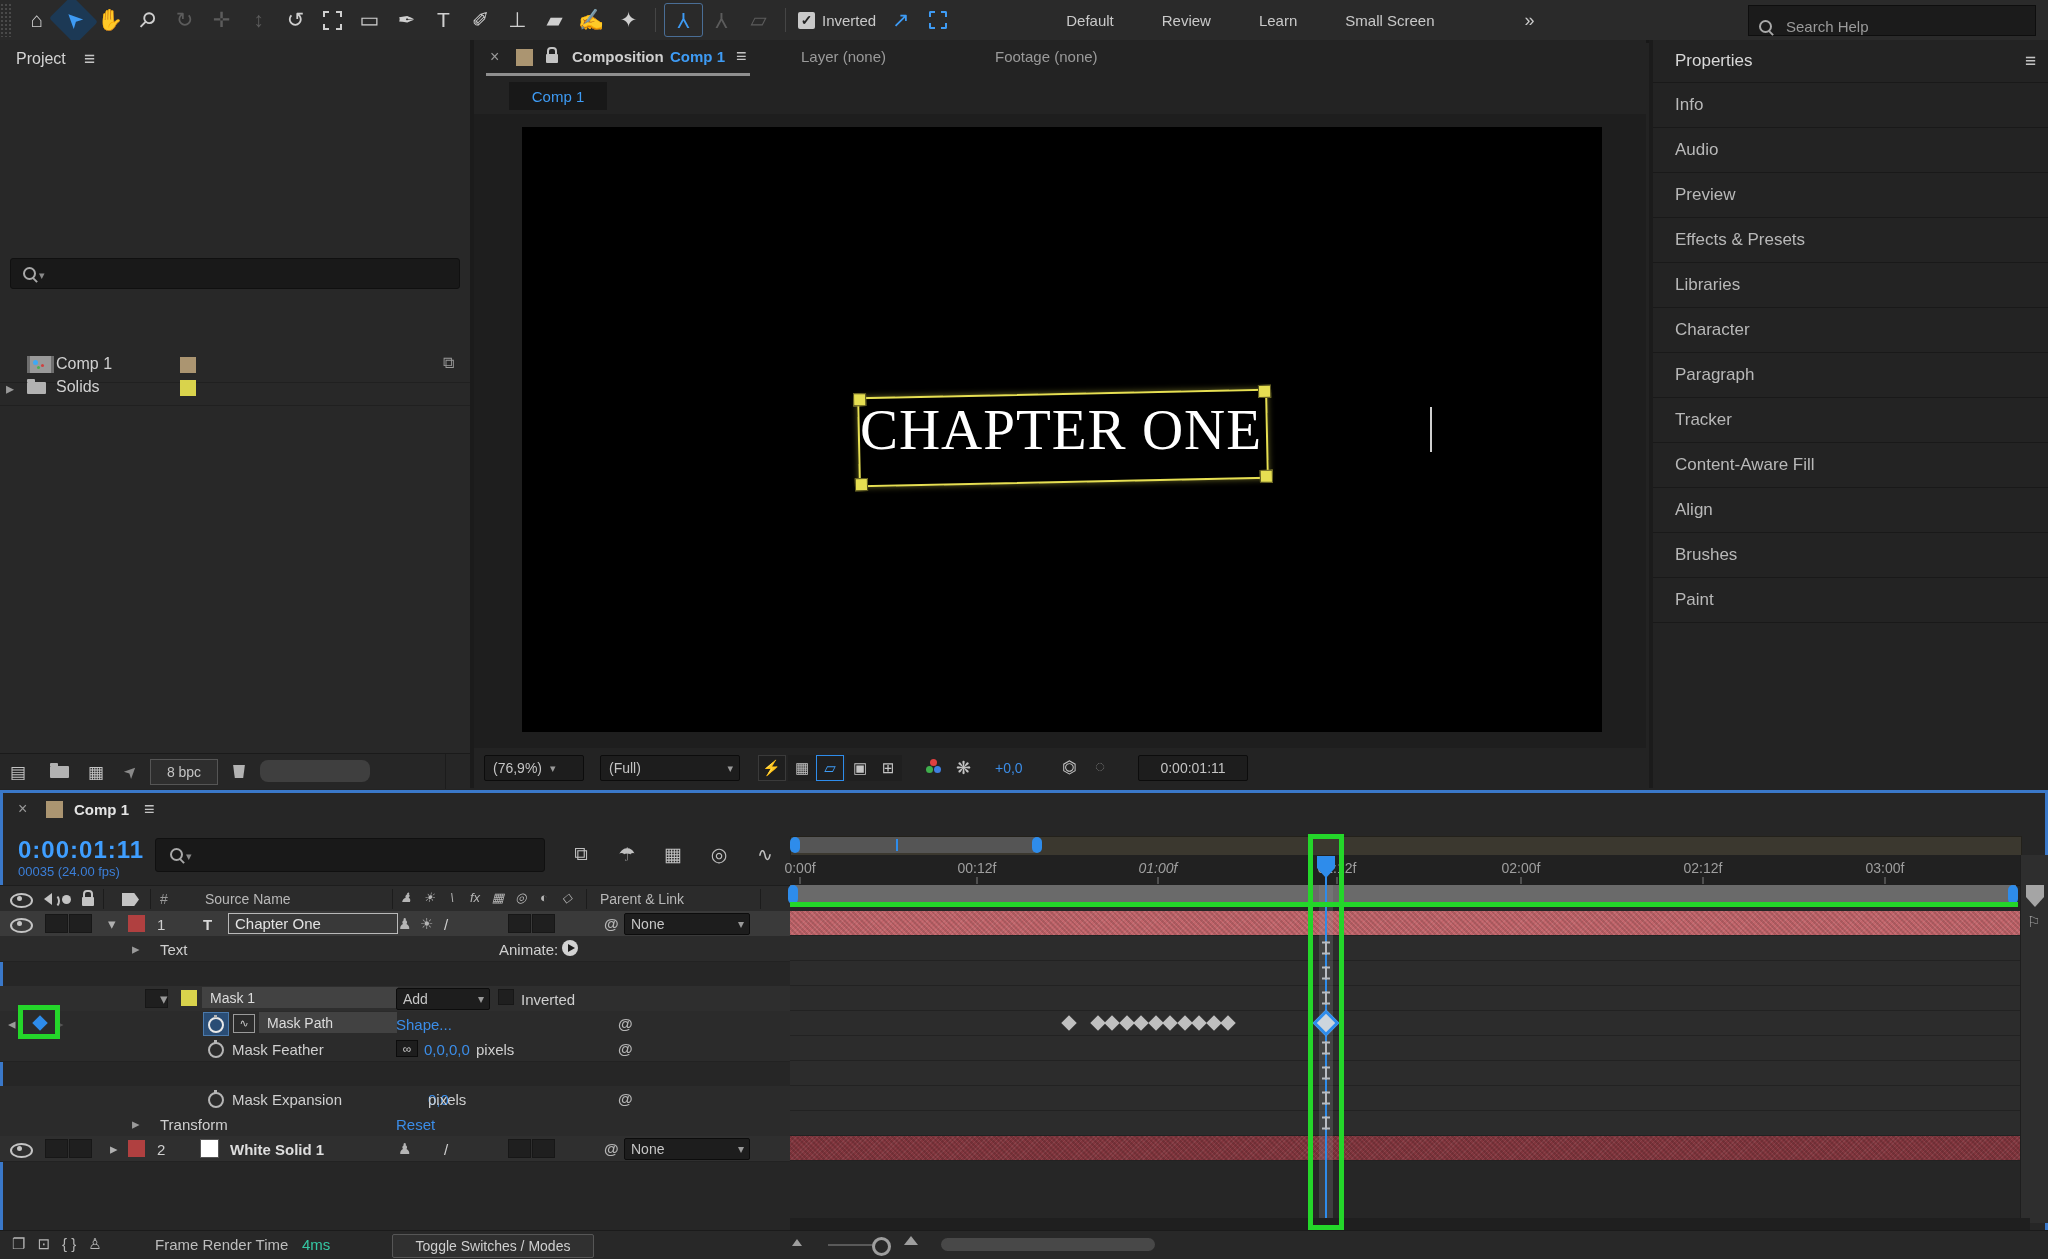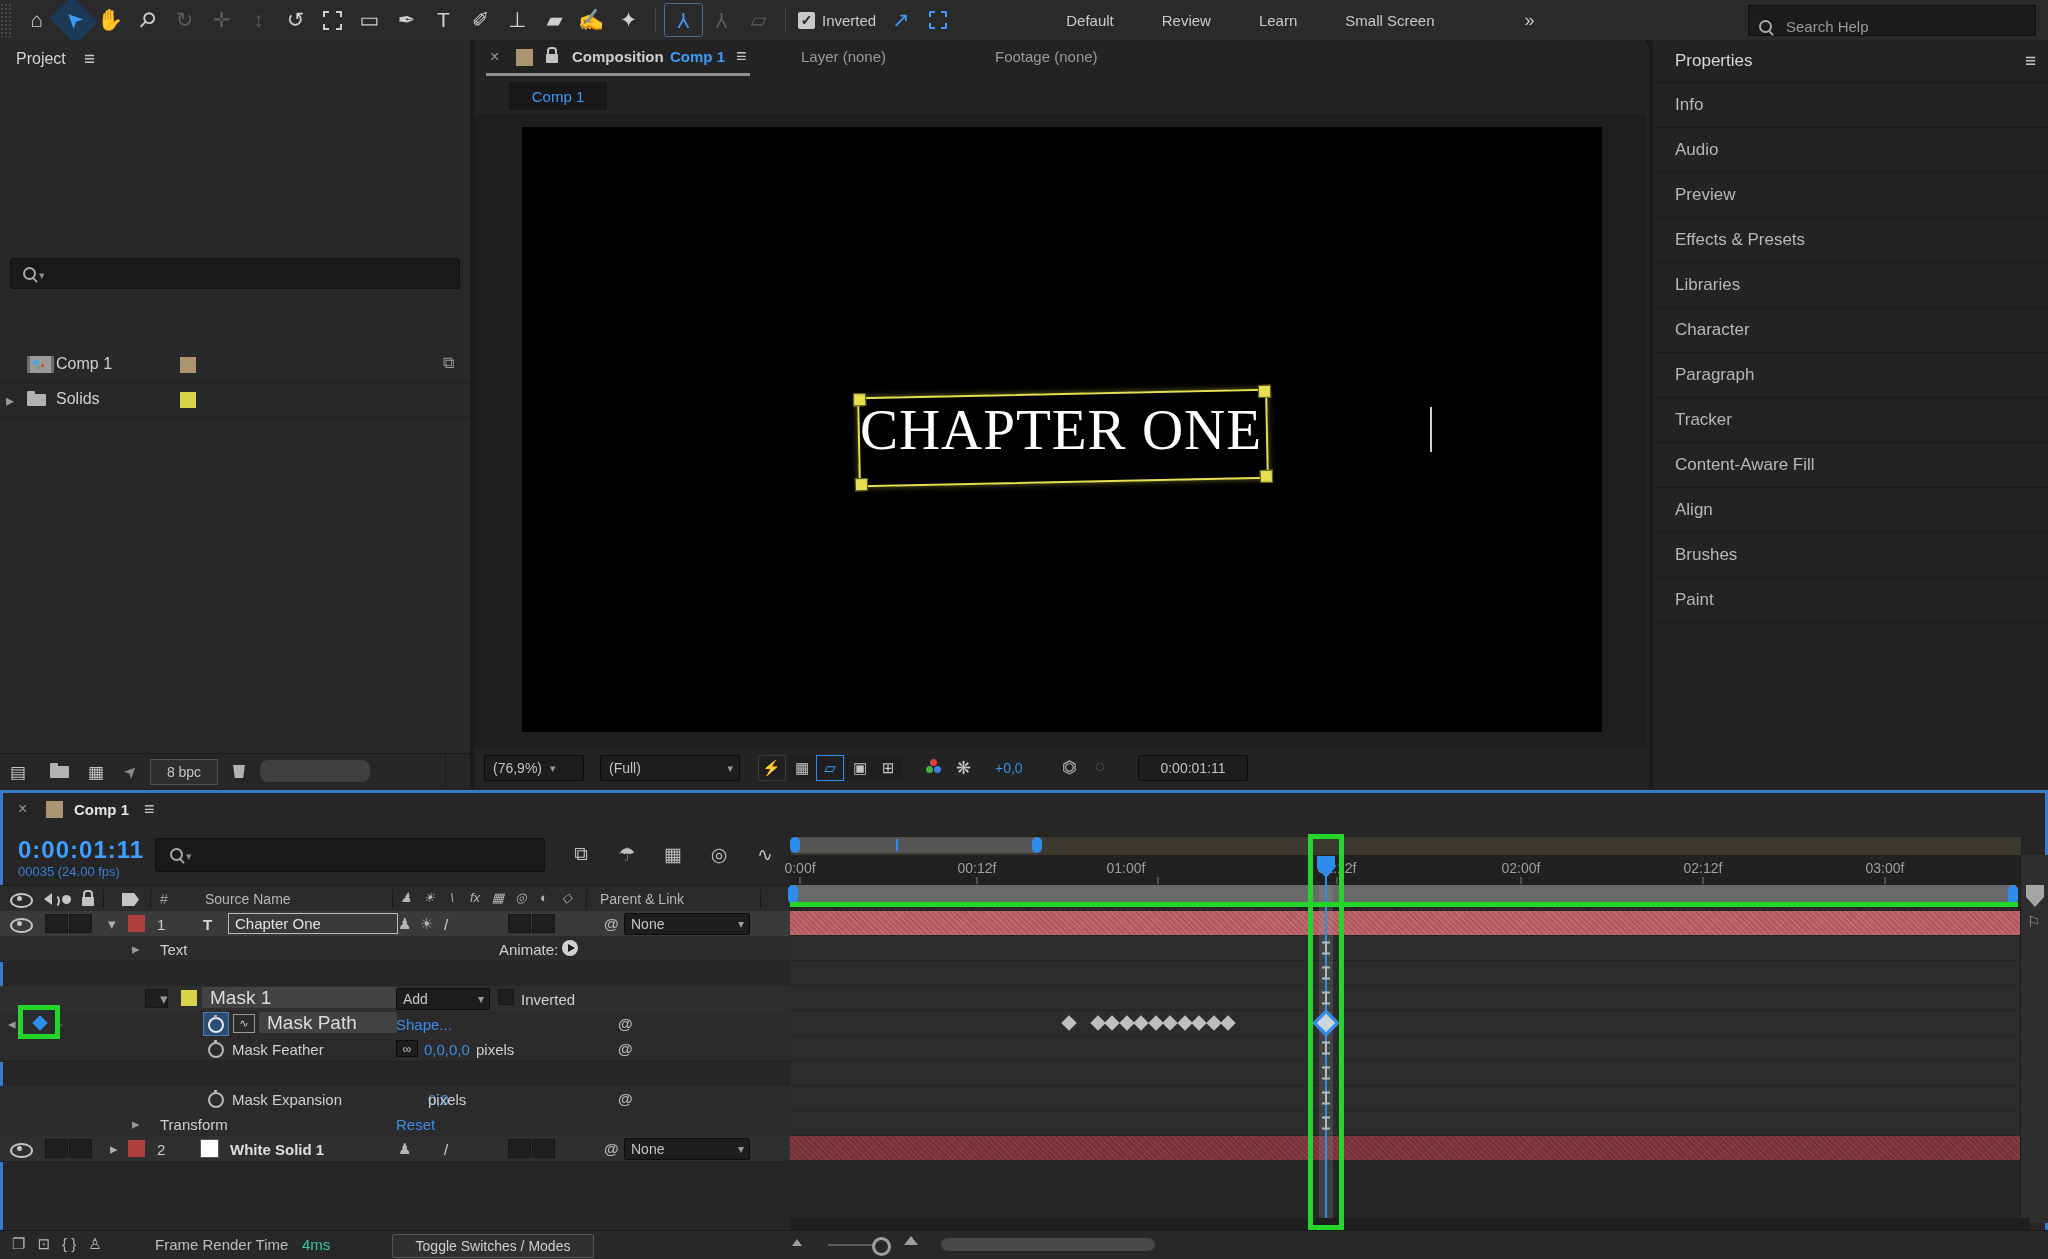--- a/index.html
+++ b/index.html
@@ -92,21 +92,21 @@
   
   .tl{position:absolute;left:0;top:790px;width:2048px;height:469px;background:#262626;outline:3px solid #3a78c9;outline-offset:-3px;}
   .tl .tabrow{position:absolute;left:0;top:0;width:100%;height:44px;}
   .tc-big{position:absolute;left:18px;top:46px;font-size:24px;font-weight:bold;color:#3f9eff;letter-spacing:1px;}
   .tc-sub{position:absolute;left:18px;top:74px;font-size:13px;color:#3b7fd9;}
   .tl .hdr{position:absolute;left:0;top:95px;width:790px;height:26px;background:#2b2b2b;border-top:1px solid #1d1d1d;border-bottom:1px solid #1d1d1d;font-size:14px;color:#b8b8b8;}
   .row{position:absolute;left:0;width:790px;height:25px;border-bottom:1px solid #222;}
   .rowlbl{position:absolute;top:50%;transform:translateY(-50%);font-size:15px;color:#cfcfcf;white-space:nowrap;}
   .valblue{color:#3b8de8;}
   .namebox{position:absolute;height:19px;border:1px solid #b9b9b9;background:#393939;display:flex;align-items:center;padding:0 6px;font-size:15px;color:#e2e2e2;}
-  .selcell{position:absolute;height:21px;background:#424242;display:flex;align-items:center;padding:0 8px;font-size:19px;color:#dcdcdc;}
+  .selcell{position:absolute;height:21px;background:#424242;display:flex;align-items:center;padding:0 8px;font-size:14px;color:#dcdcdc;}
   .graphbg{position:absolute;left:790px;top:121px;width:1240px;height:250px;
            background:repeating-linear-gradient(#2c2c2c 0 24px,#222 24px 25px);}
   .navtrack{position:absolute;left:790px;top:46px;width:1230px;height:18px;background:#3b382f;border:1px solid #23211b;}
   .navhandle{position:absolute;left:790px;top:47px;width:252px;height:16px;background:#555;border-radius:8px;}
   .navhandle::before,.navhandle::after{content:"";position:absolute;top:0;width:10px;height:16px;background:#2e8ceb;border-radius:8px;}
   .navhandle::before{left:0;} .navhandle::after{right:0;}
   .ruler{position:absolute;left:790px;top:65px;width:1230px;height:30px;background:#212121;border-bottom:1px solid #1a1a1a;}
   .rlabel{position:absolute;top:5px;transform:translateX(-50%);font-size:14px;color:#9f9f9f;}
   .rtick{position:absolute;top:22px;width:1px;height:7px;background:#7f7f7f;transform:translateX(-50%);}
   .workarea{position:absolute;left:790px;top:95px;width:1226px;height:19px;background:#6a6a6a;}
@@ -196,21 +196,21 @@
     <div class="searchbox" style="left:10px;top:218px;width:448px;height:29px;">
       <span class="mag" style="left:12px;top:8px;"></span>
       <span class="ic g-caret" style="left:28px;top:10px;font-size:11px;color:#8a8a8a;"></span>
     </div>
     <div class="prow" style="top:308px;">
       <span class="compic" style="left:27px;top:8px;"></span>
       <span style="position:absolute;left:56px;top:7px;">Comp 1</span>
       <span class="swatch" style="left:180px;top:9px;width:16px;height:16px;background:#ab9571;"></span>
       <span style="position:absolute;left:443px;top:6px;font-size:16px;color:#9a9a9a;">⧉</span>
     </div>
-    <div class="prow" style="top:343px;text-decoration:underline;">
+    <div class="prow" style="top:331px;text-decoration:underline;">
       <span class="ic g-chevr" style="left:6px;top:8px;color:#9a9a9a;"></span>
       <span class="folderic" style="left:27px;top:11px;"></span>
       <span style="position:absolute;left:56px;top:7px;">Solids</span>
       <span class="swatch" style="left:180px;top:9px;width:16px;height:16px;background:#d9d34c;"></span>
     </div>
     <div class="pfoot">
       <span class="ic" style="left:10px;top:8px;font-size:17px;">▤</span>
       <span class="folderic" style="left:50px;top:12px;"></span>
       <span class="ic" style="left:88px;top:8px;font-size:17px;">▦</span>
       <span class="ic" style="left:124px;top:8px;font-size:16px;color:#8a8a8a;transform:rotate(-45deg);">➤</span>
@@ -372,21 +372,21 @@
 
     <div class="graphbg"></div>
     <div class="navtrack"></div>
     <div class="navhandle"></div>
     <div style="position:absolute;left:896px;top:49px;width:2px;height:12px;background:#2e8ceb;"></div>
     <div class="ruler"></div>
     <div>
 
     <span class="rlabel" style="top: 70px; left: 800px;">0:00f</span>
         <span class="rlabel" style="top: 70px; left: 977px;">00:12f</span>
-        <span class="rlabel" style="top: 70px; left: 1126px;">01:00f</span>
+        <span class="rlabel" style="top: 70px; left: 1158px; font-style: italic;">01:00f</span>
         <span class="rlabel" style="top: 70px; left: 1337px;">01:12f</span>
         <span class="rlabel" style="top: 70px; left: 1521px;">02:00f</span>
         <span class="rlabel" style="top: 70px; left: 1703px;">02:12f</span>
         <span class="rlabel" style="top: 70px; left: 1885px;">03:00f</span>
       </div>
     <div>
 
     <span class="rtick" style="top: 87px; left: 800px;"></span>
         <span class="rtick" style="top: 87px; left: 977px;"></span>
         <span class="rtick" style="top: 87px; left: 1158px;"></span>

